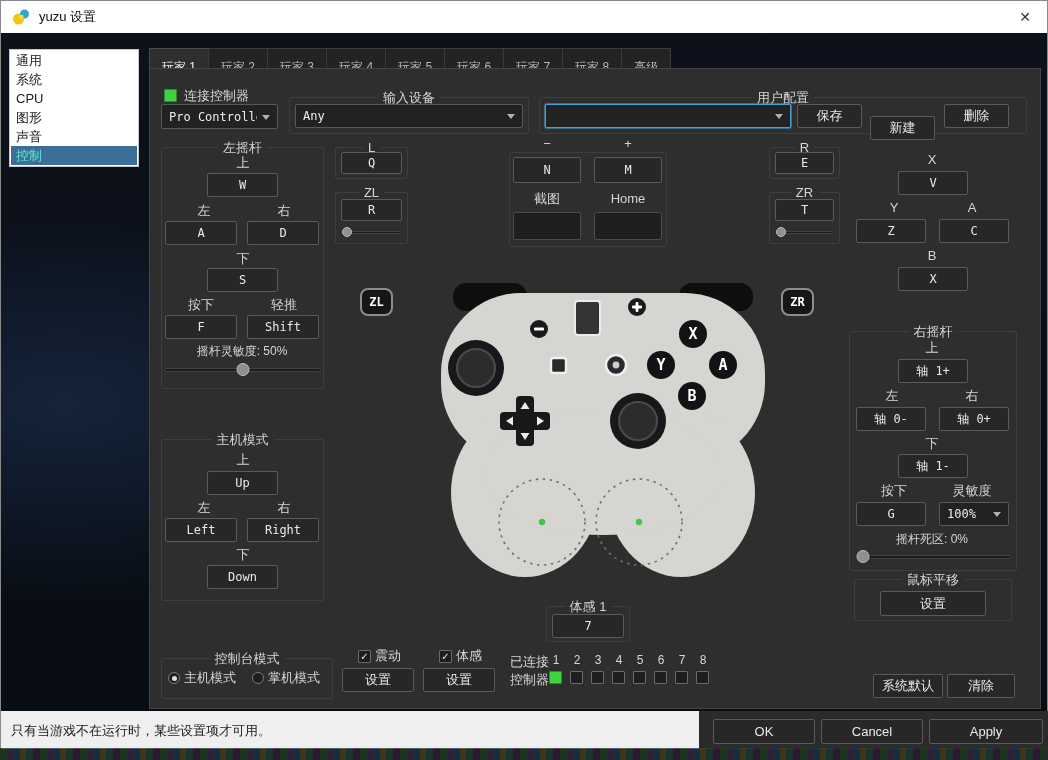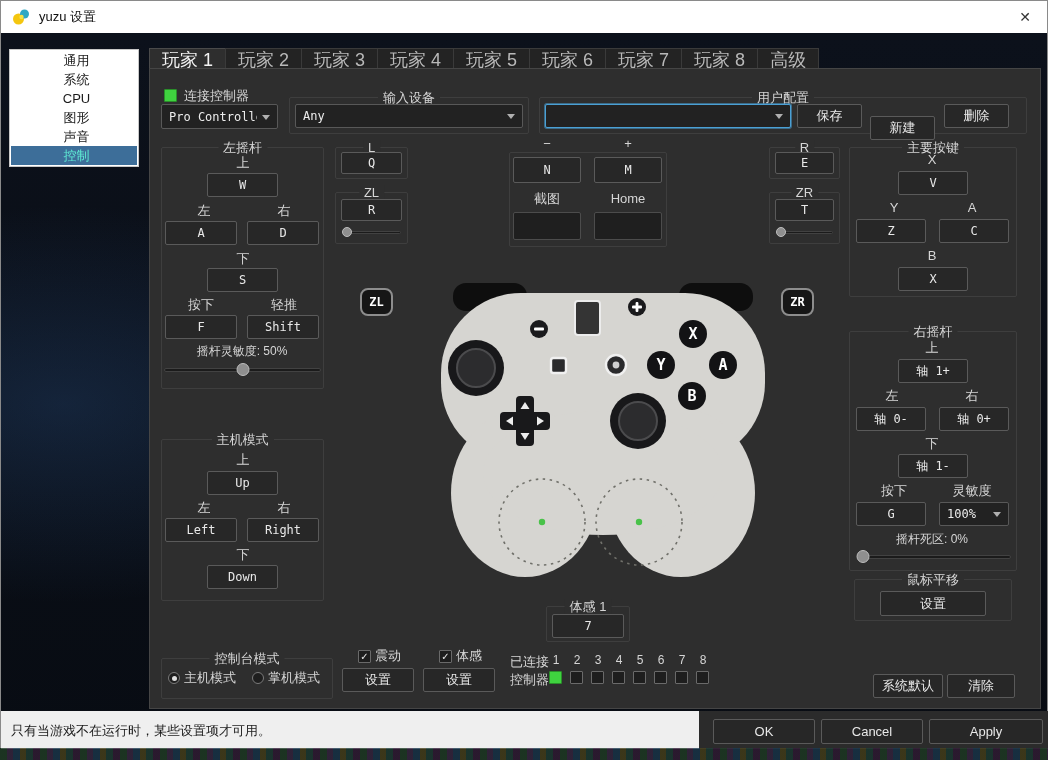--- a/index.html
+++ b/index.html
@@ -1,34 +1,34 @@
 <!DOCTYPE html>
 <html><head>
 <meta charset="utf-8">
 <style>
   html,body{margin:0;padding:0;background:#000;}
   .screen{position:relative;width:1048px;height:760px;overflow:hidden;background:#000;
-          font-family:"Liberation Sans","DejaVu Sans",sans-serif;text-align:center;}
+          font-family:"Liberation Sans","DejaVu Sans",sans-serif;}
   *{box-sizing:border-box;}
   .window{position:absolute;left:0;top:0;width:1048px;height:748px;border:1px solid #8a8a8a;background:#0b0f16;}
   .titlebar{position:absolute;left:0;top:0;width:100%;height:32px;background:#ffffff;display:flex;align-items:center;}
   .appicon{width:20px;height:20px;margin-left:10px;}
   .wtitle{margin-left:8px;font-size:13px;color:#111;}
   .closebtn{position:absolute;right:0;top:0;width:44px;height:32px;display:flex;align-items:center;justify-content:center;
             font-size:14px;color:#333;cursor:pointer;}
   .dlgbg{position:absolute;left:0;top:32px;right:0;bottom:0;
          background:radial-gradient(620px 320px at 6% 52%, rgba(48,92,150,.28), transparent 62%),
                     linear-gradient(180deg,#0c111b,#080c13);}
   
   .sidebar{position:absolute;left:8px;top:48px;width:130px;background:#ffffff;border:1px solid #c8c8c8;padding:1px;}
   .sitem{height:19px;line-height:19px;font-size:13px;color:#1a1a1a;padding-left:5px;cursor:pointer;}
   .sitem.sel{background:#3d6e99;color:#5eead4;}
   
   .tabbar{position:absolute;left:148px;top:47px;display:flex;}
-  .tab{height:21px;line-height:20px;padding:1px 12px;font-size:18px;color:#b9b9b9;background:#232323;
+  .tab{height:21px;line-height:20px;padding:8px 12px;font-size:12px;color:#b9b9b9;background:#232323;
        border:1px solid #3a3a3a;border-right:none;cursor:pointer;white-space:nowrap;}
   .tab:last-child{border-right:1px solid #3a3a3a;}
   .tab.active{background:#2e2e2e;color:#f2f2f2;border-color:#4a4a4a;}
   .pane{position:absolute;left:148px;top:67px;width:892px;height:641px;background:#2e2e2e;border:1px solid #454545;}
   
   .t,.tl{position:absolute;font-size:13px;color:#d6d6d6;white-space:nowrap;line-height:14px;}
   .t{transform:translateX(-50%);}
   .small{font-size:12px;}
   .gbox{position:absolute;border:1px solid #3e3e3e;border-radius:2px;}
   .gtitle{position:absolute;top:-8px;left:50%;transform:translateX(-50%);background:#2e2e2e;padding:0 5px;
@@ -195,23 +195,20 @@
   <div class="kbtn" style="left:774px;top:151px;width:59px;height:22px;">E</div>
   <div class="gbox" style="left:768px;top:191px;width:71px;height:52px;">
     <span class="gtitle">ZR</span>
   </div>
   <div class="kbtn" style="left:774px;top:198px;width:59px;height:22px;">T</div>
   <div class="slider mini" style="left:775px;top:226px;width:57px;">
     <div class="groove"></div>
     <div class="handle" style="left:9%;"></div>
   </div>
 
-  <div class="gbox" style="left:848px;top:146px;width:168px;height:150px;">
-    <span class="gtitle">主要按键</span>
-  </div>
   <span class="t" style="left:931px;top:152px;">X</span>
   <div class="kbtn" style="left:897px;top:170px;width:70px;height:24px;">V</div>
   <span class="t" style="left:893px;top:200px;">Y</span>
   <span class="t" style="left:971px;top:200px;">A</span>
   <div class="kbtn" style="left:855px;top:218px;width:70px;height:24px;">Z</div>
   <div class="kbtn" style="left:938px;top:218px;width:70px;height:24px;">C</div>
   <span class="t" style="left:931px;top:248px;">B</span>
   <div class="kbtn" style="left:897px;top:266px;width:70px;height:24px;">X</div>
 
   <div class="gbox" style="left:848px;top:330px;width:168px;height:240px;">

